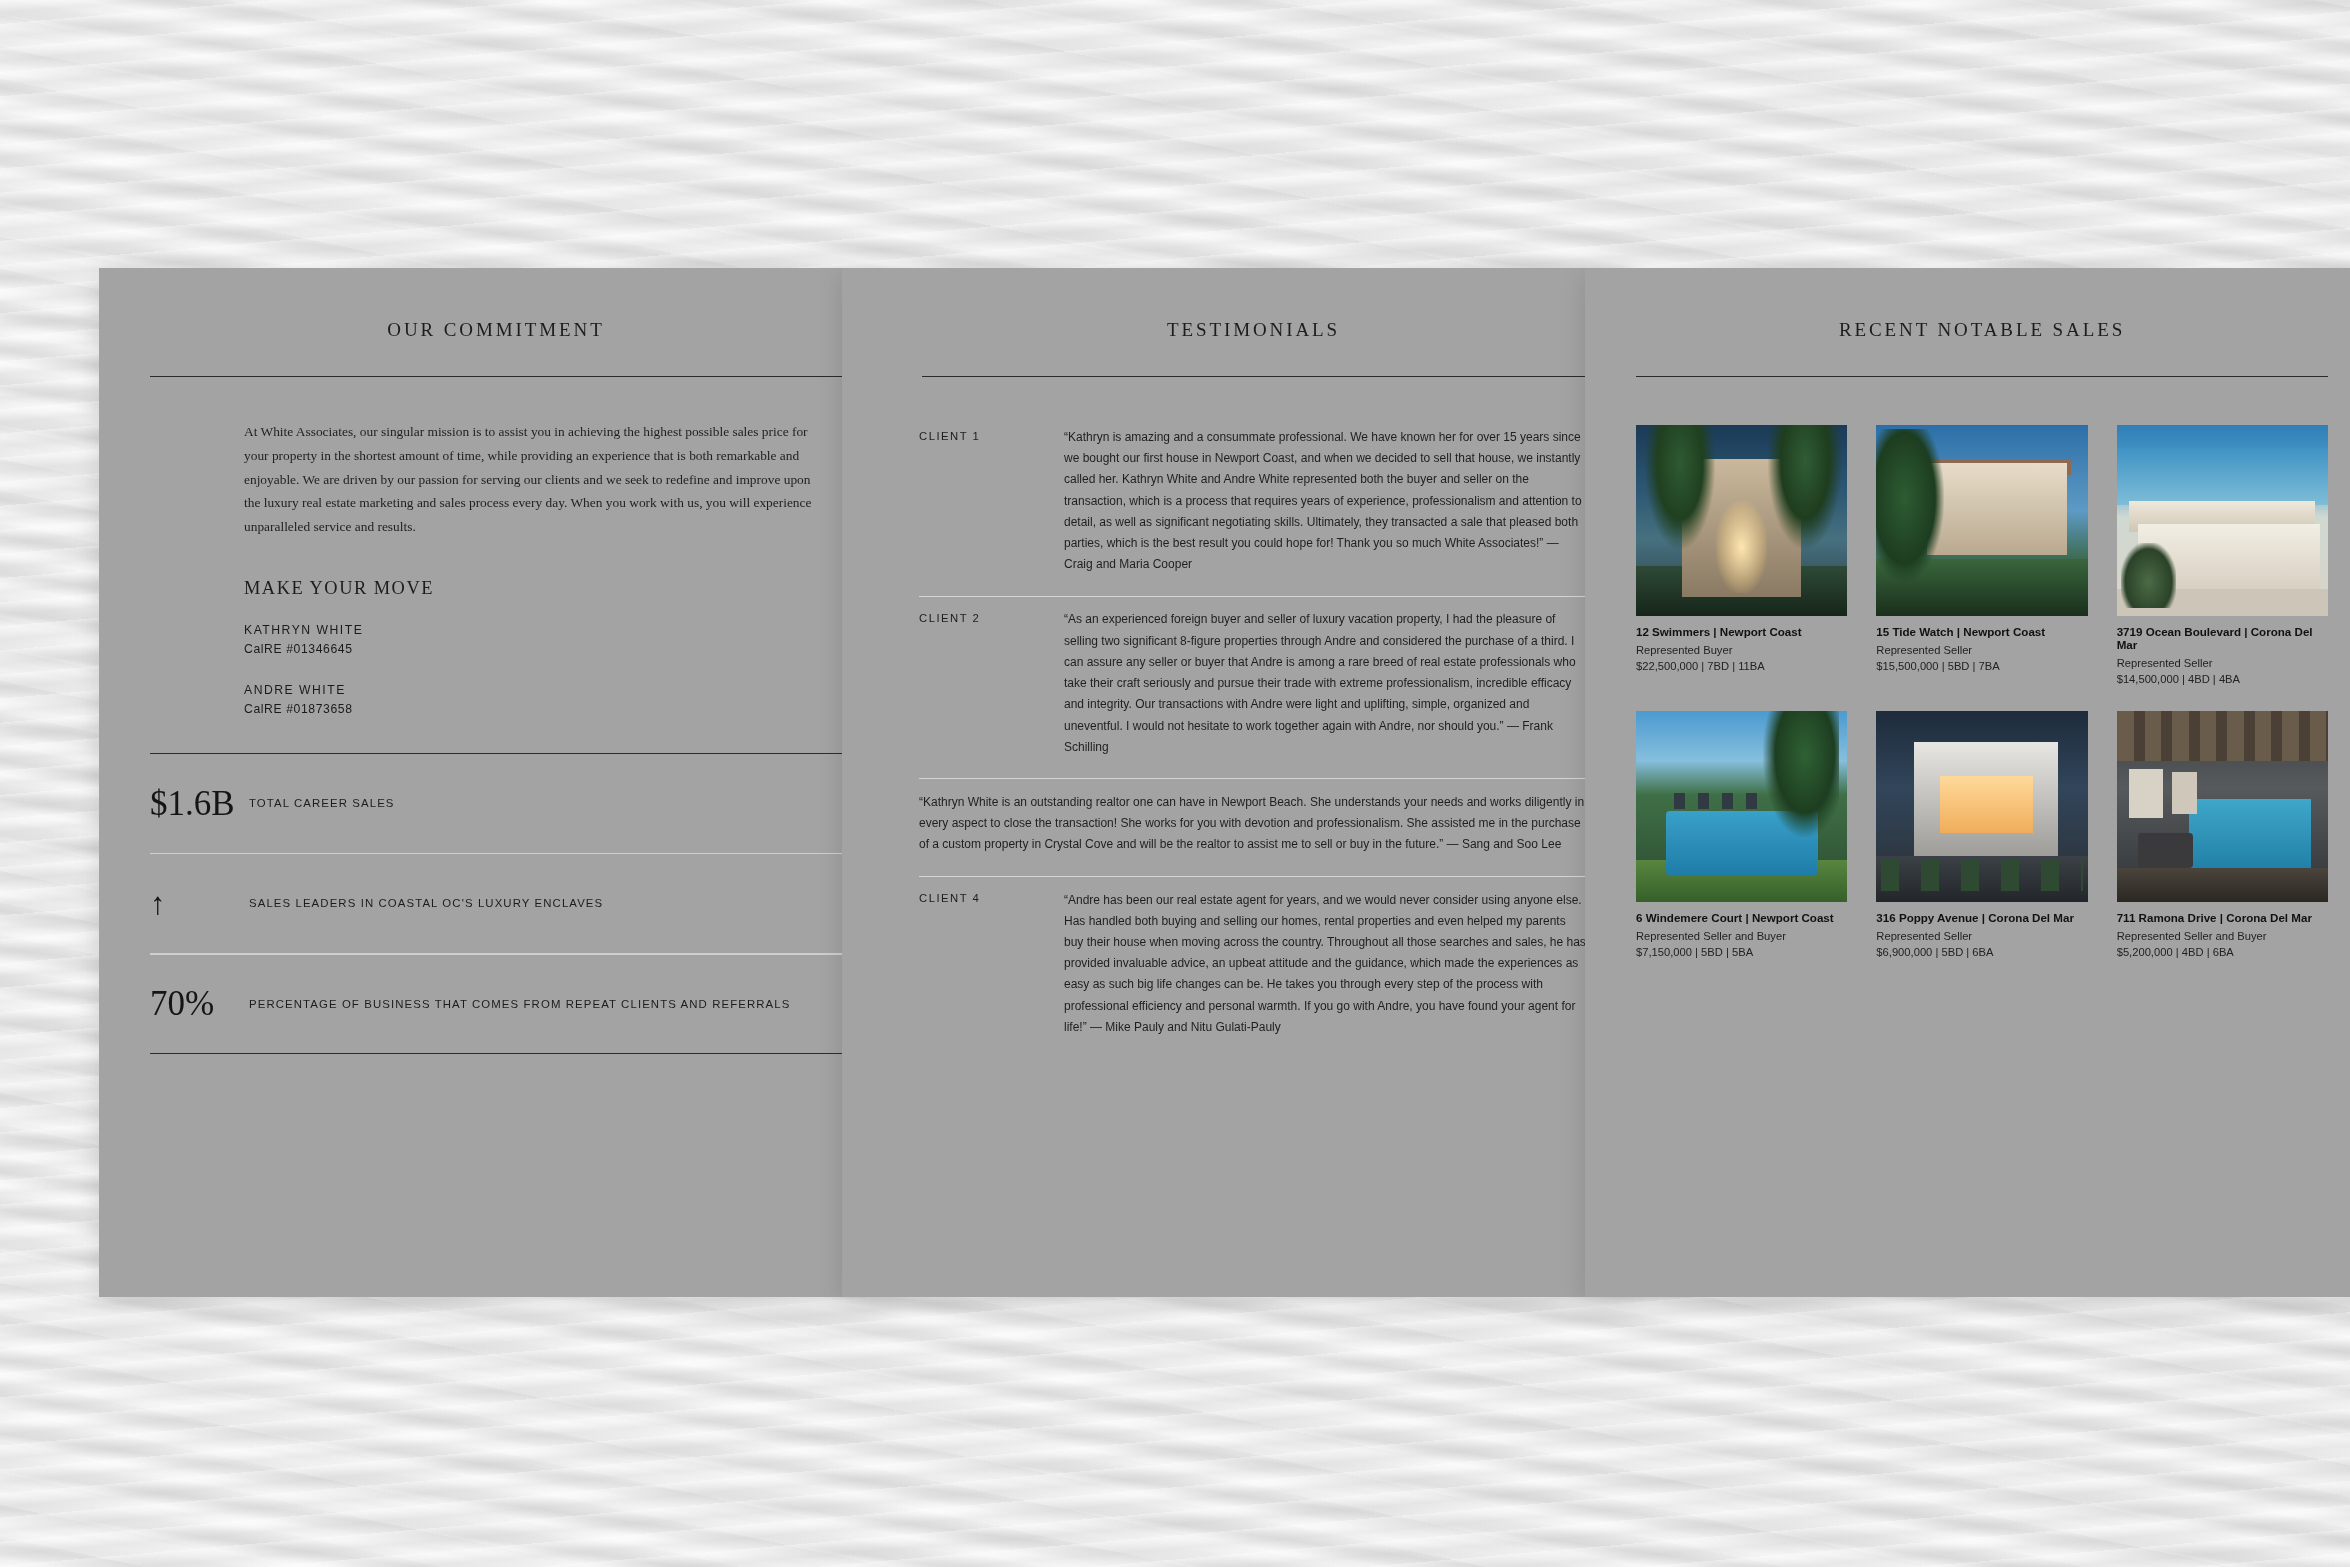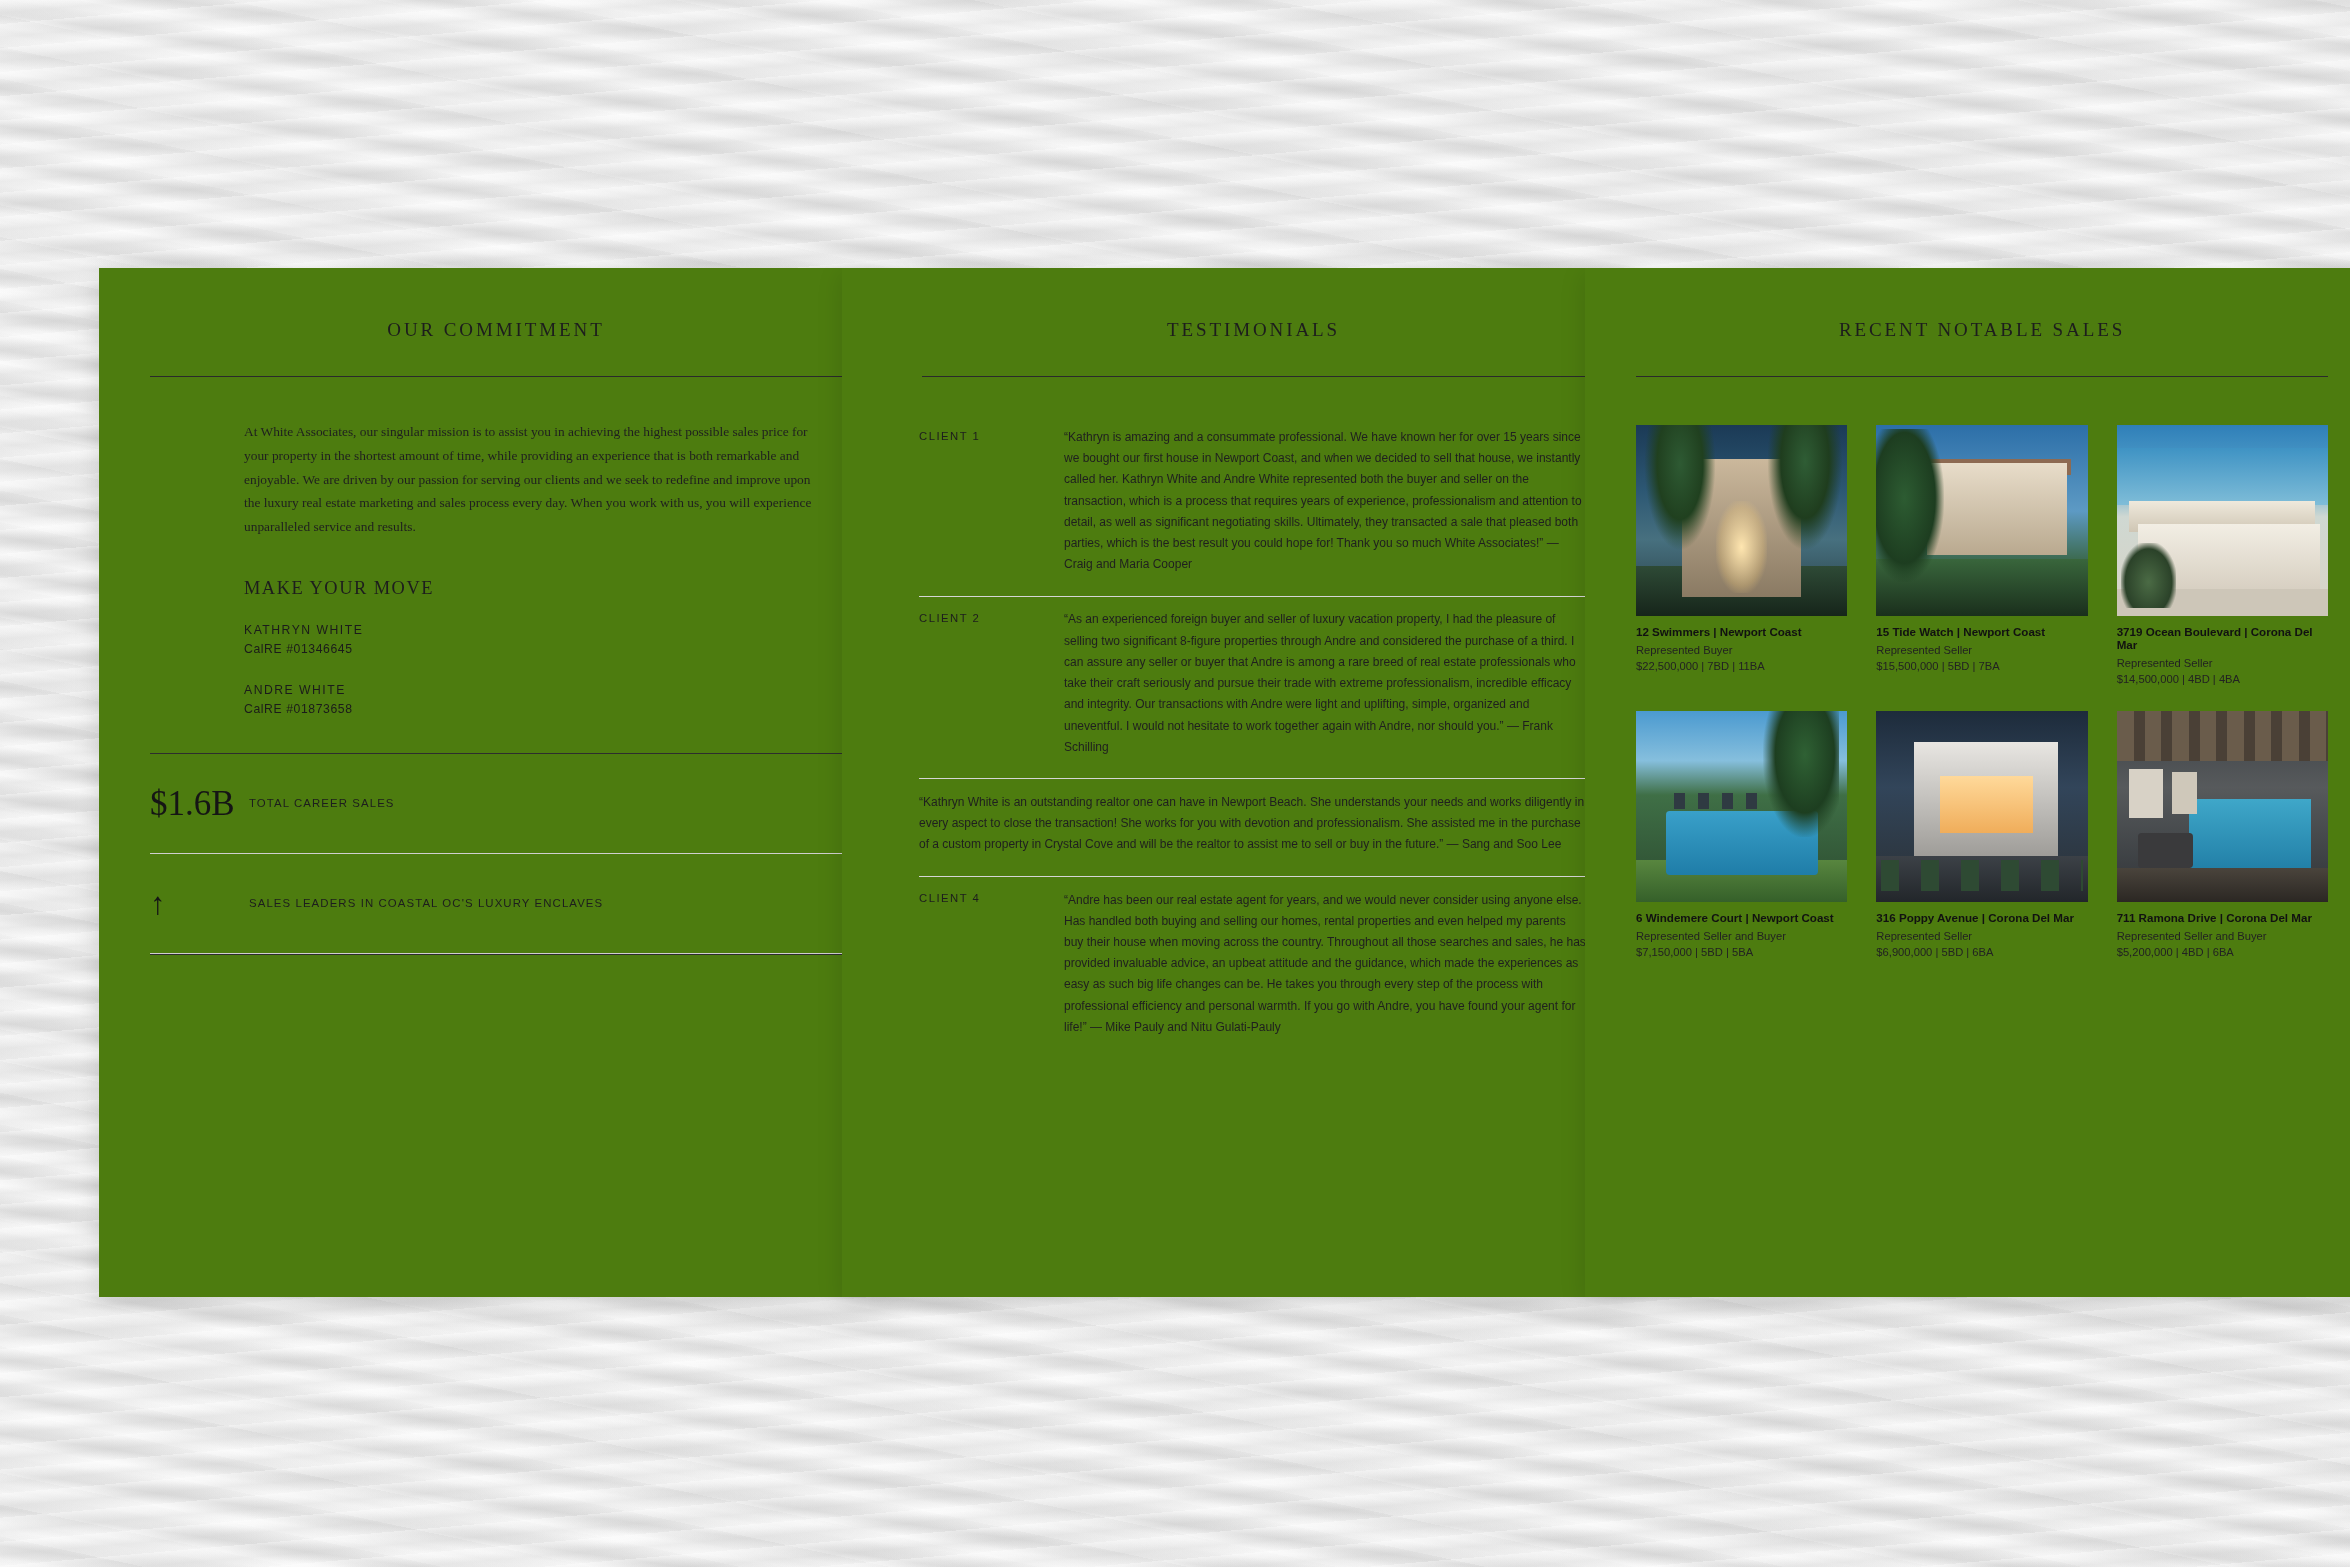--- a/index.html
+++ b/index.html
@@ -29,21 +29,21 @@
     position: absolute;
     inset: 0;
     background:
       repeating-linear-gradient(175deg, rgba(255,255,255,0.35) 0px, rgba(255,255,255,0.0) 5.5px, rgba(190,190,190,0.18) 13px, rgba(255,255,255,0.0) 24px),
       repeating-linear-gradient(12deg, rgba(255,255,255,0.25) 0px, rgba(255,255,255,0) 8.3px, rgba(200,200,200,0.12) 16.5px, rgba(255,255,255,0) 31px);
   }
 
   
   .page {
     position: absolute;
-    background: #4d7c0f;
+    background: #a3a3a3;
     box-shadow: 0 5.5px 24px rgba(0,0,0,0.13);
     top: 268px;
     height: 1029px;
     width: 794px;
   }
   #page-commitment { left: 99px; }
   #page-testimonials { left: 842px; padding-left: 29px; }
   #page-sales { left: 1585px; }
 
   .page-title {
@@ -259,20 +259,24 @@
   <div class="stat-rule light"></div>
 
   <div class="stat-row">
     <div class="stat-figure arrow">↑</div>
     <div class="stat-text">SALES LEADERS IN COASTAL OC'S LUXURY ENCLAVES</div>
   </div>
   <div class="stat-rule light"></div>
 
   <div class="stat-rule light"></div>
 
+  <div class="stat-row">
+    <div class="stat-figure">70%</div>
+    <div class="stat-text">PERCENTAGE OF BUSINESS THAT COMES FROM REPEAT CLIENTS AND REFERRALS</div>
+  </div>
   <div class="stat-rule"></div>
 </div>
 
 <div class="page" id="page-testimonials">
   <div class="page-title">TESTIMONIALS</div>
   <div class="title-rule"></div>
 
   <div class="testi-list">
     <div class="testi-row">
       <div class="testi-label">CLIENT 1</div>

